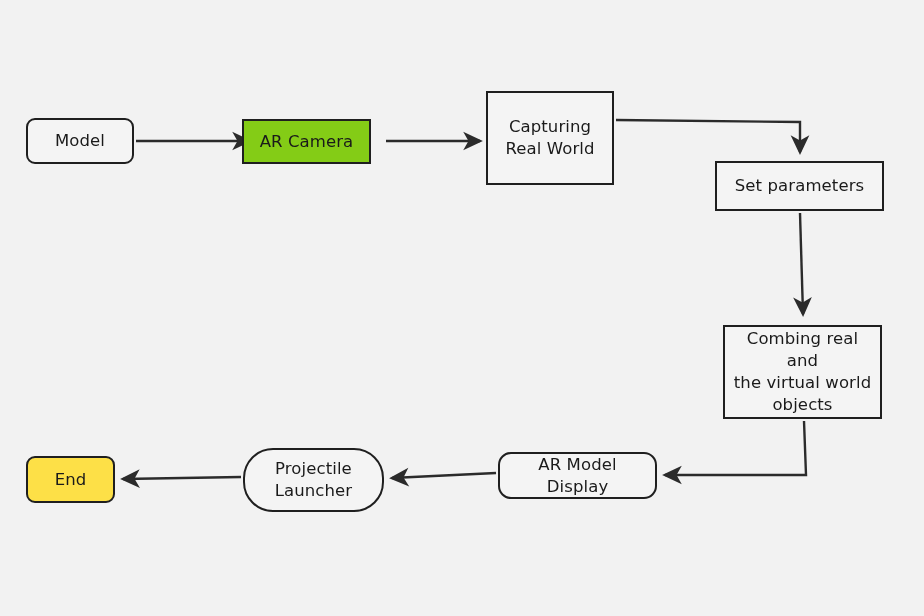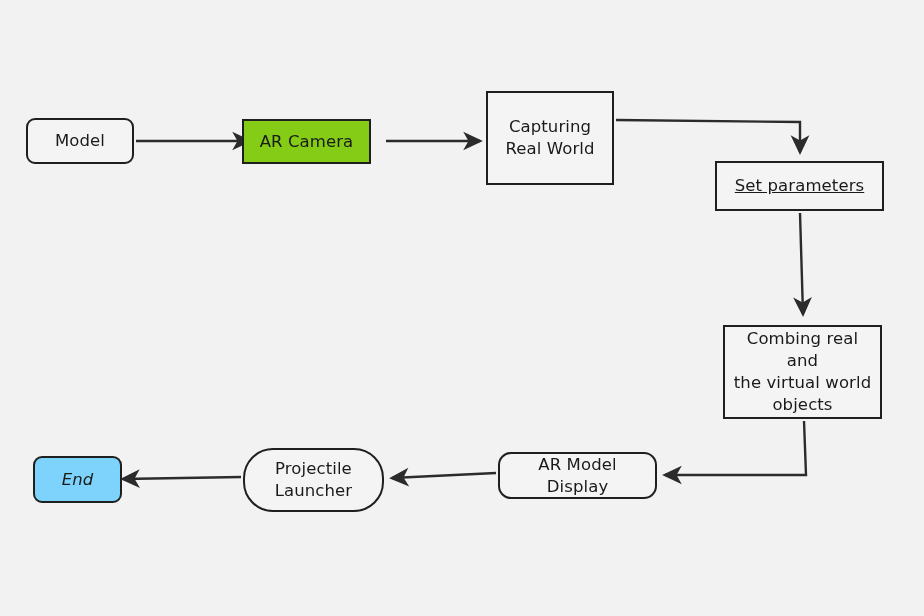--- a/index.html
+++ b/index.html
@@ -71,23 +71,23 @@
         <path d="M 496,473 L 392,478" fill="none" stroke="#2b2b2b" stroke-width="2.4" stroke-linejoin="miter" stroke-linecap="butt" marker-end="url(#arrowhead)"></path>
         <path d="M 241,477 L 123,479" fill="none" stroke="#2b2b2b" stroke-width="2.4" stroke-linejoin="miter" stroke-linecap="butt" marker-end="url(#arrowhead)"></path>
       </g>
   </svg>
 
   <div id="node-layer">
       <div class="node terminator" style="left: 26px; top: 118px; width: 108px; height: 46px; background: rgb(244, 244, 244); border-color: rgb(31, 31, 31); color: rgb(26, 26, 26);"><span class="node-label">Model</span></div>
       <div class="node" style="left: 242px; top: 119px; width: 129px; height: 45px; background: #84cc16; border-color: rgb(31, 31, 31); color: rgb(26, 26, 26);"><span class="node-label">AR Camera</span></div>
       <div class="node" style="left: 486px; top: 91px; width: 128px; height: 94px; background: rgb(244, 244, 244); border-color: rgb(31, 31, 31); color: rgb(26, 26, 26);"><span class="node-label">Capturing
 Real World</span></div>
-      <div class="node" style="left: 715px; top: 161px; width: 169px; height: 50px; background: rgb(244, 244, 244); border-color: rgb(31, 31, 31); color: rgb(26, 26, 26); text-decoration: underline;"><span class="node-label">Set  parameters</span></div>
+      <div class="node" style="left: 715px; top: 161px; width: 169px; height: 50px; background: rgb(244, 244, 244); border-color: rgb(31, 31, 31); color: rgb(26, 26, 26);"><span class="node-label">Set  parameters</span></div>
       <div class="node" style="left: 723px; top: 325px; width: 159px; height: 94px; background: rgb(244, 244, 244); border-color: rgb(31, 31, 31); color: rgb(26, 26, 26);"><span class="node-label">Combing real and
 the virtual world
 objects</span></div>
       <div class="node" style="left: 498px; top: 452px; width: 159px; height: 47px; background: rgb(244, 244, 244); border-color: rgb(31, 31, 31); color: rgb(26, 26, 26); border-radius: 13px;"><span class="node-label">AR Model Display</span></div>
       <div class="node" style="left: 243px; top: 448px; width: 141px; height: 64px; background: rgb(244, 244, 244); border-color: rgb(31, 31, 31); color: rgb(26, 26, 26); border-radius: 30px;"><span class="node-label">Projectile
 Launcher</span></div>
-      <div class="node terminator" style="left: 33px; top: 456px; width: 89px; height: 47px; background: #7dd3fc; border-color: rgb(31, 31, 31); color: rgb(26, 26, 26); font-style: italic;"><span class="node-label">End</span></div>
+      <div class="node terminator" style="left: 26px; top: 456px; width: 89px; height: 47px; background: #fde047; border-color: rgb(31, 31, 31); color: rgb(26, 26, 26);"><span class="node-label">End</span></div>
     </div>
 
 </div>
 
 </body></html>

